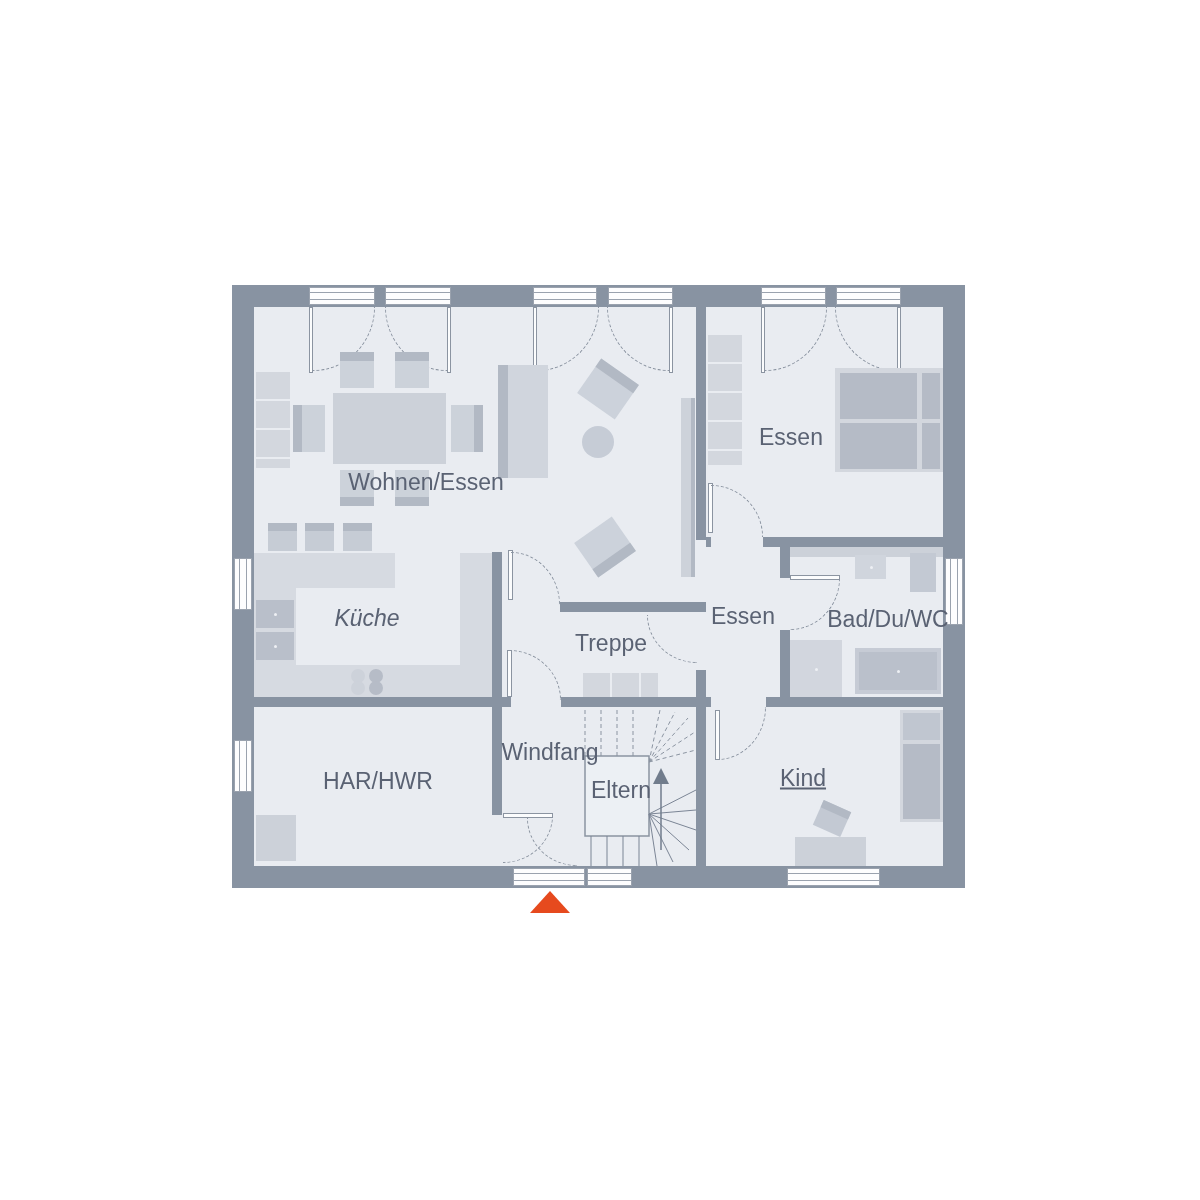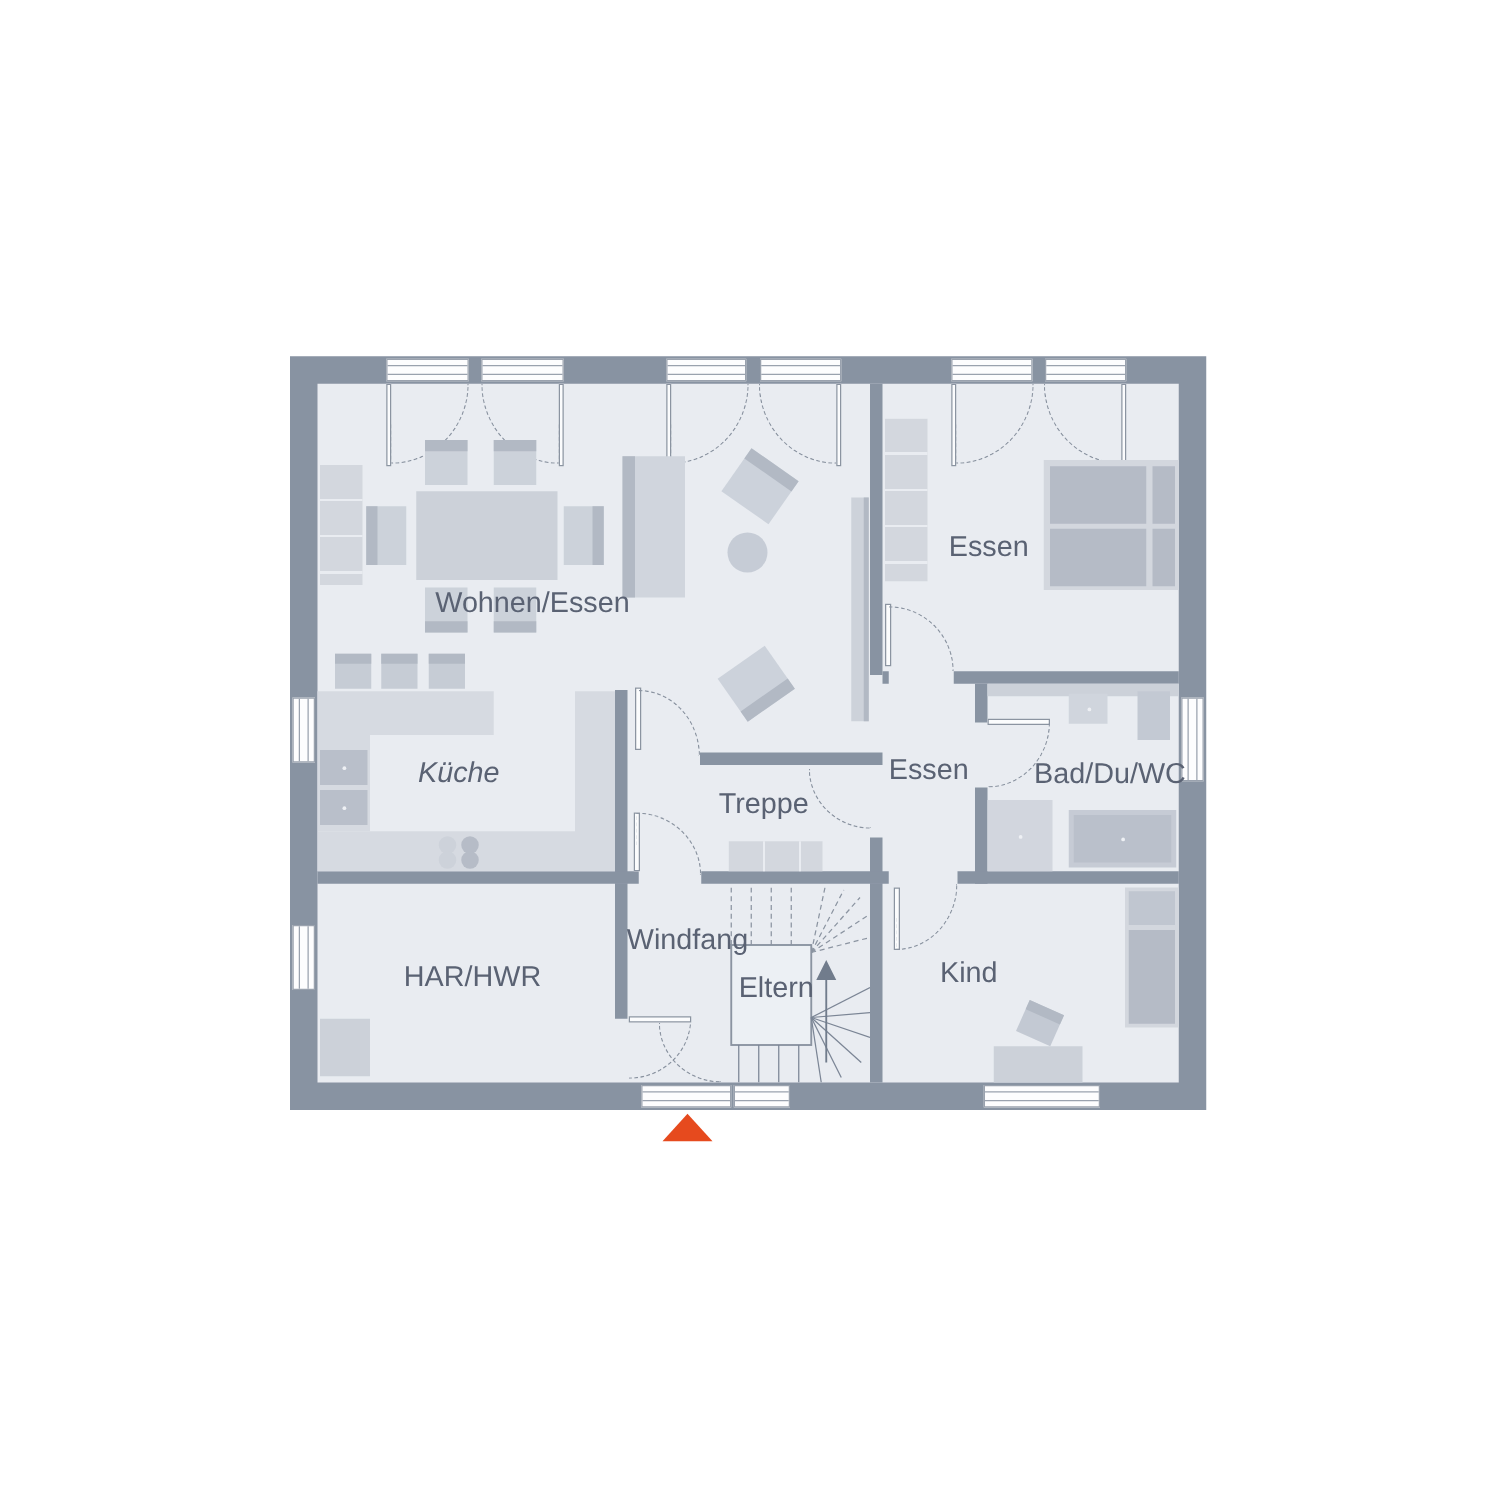--- a/index.html
+++ b/index.html
@@ -219,20 +219,20 @@
       <polygon points="96,58 104,74 88,74" fill="#717c8c"></polygon>
       <line x1="96" y1="74" x2="96" y2="140" stroke="#717c8c" stroke-width="1.5"></line>
     </svg>
 
     <div class="label" style="left:194px;top:197px;">Wohnen/Essen</div>
     <div class="label" style="left:135px;top:333px;font-style:italic;">Küche</div>
     <div class="label" style="left:379px;top:358px;">Treppe</div>
     <div class="label" style="left:511px;top:331px;">Essen</div>
     <div class="label" style="left:656px;top:334px;">Bad/Du/WC</div>
     <div class="label" style="left:559px;top:152px;">Essen</div>
-    <div class="label" style="left:543px;top:493px;">Kind</div>
+    <div class="label" style="left:571px;top:493px;text-decoration:underline;">Kind</div>
     <div class="label" style="left:146px;top:496px;">HAR/HWR</div>
     <div class="label" style="left:318px;top:467px;">Windfang</div>
     <div class="label" style="left:389px;top:505px;">Eltern</div>
   </div>
 
   <div class="entry-arrow" style="left:530px;top:891px;"></div>
 </div>
 
 </body></html>

